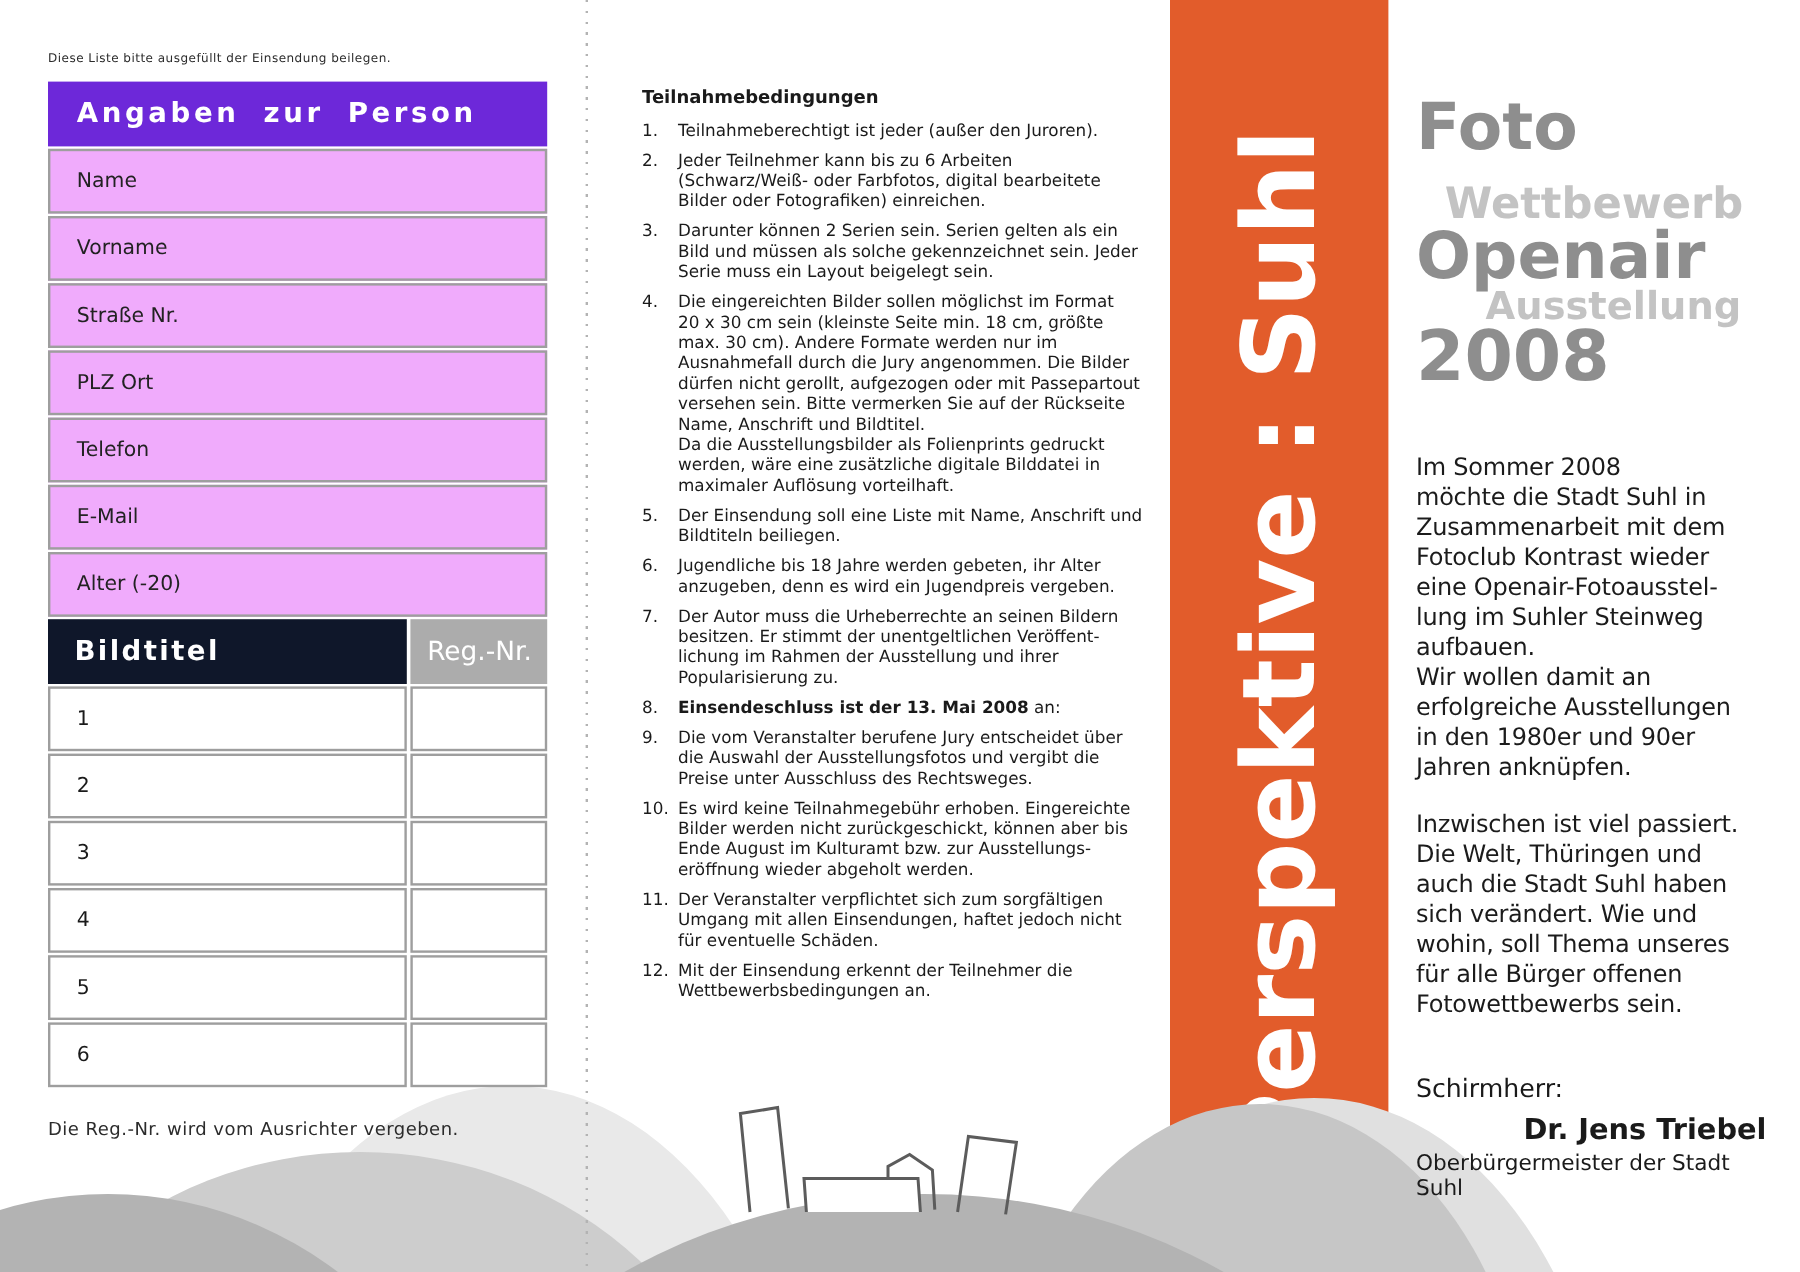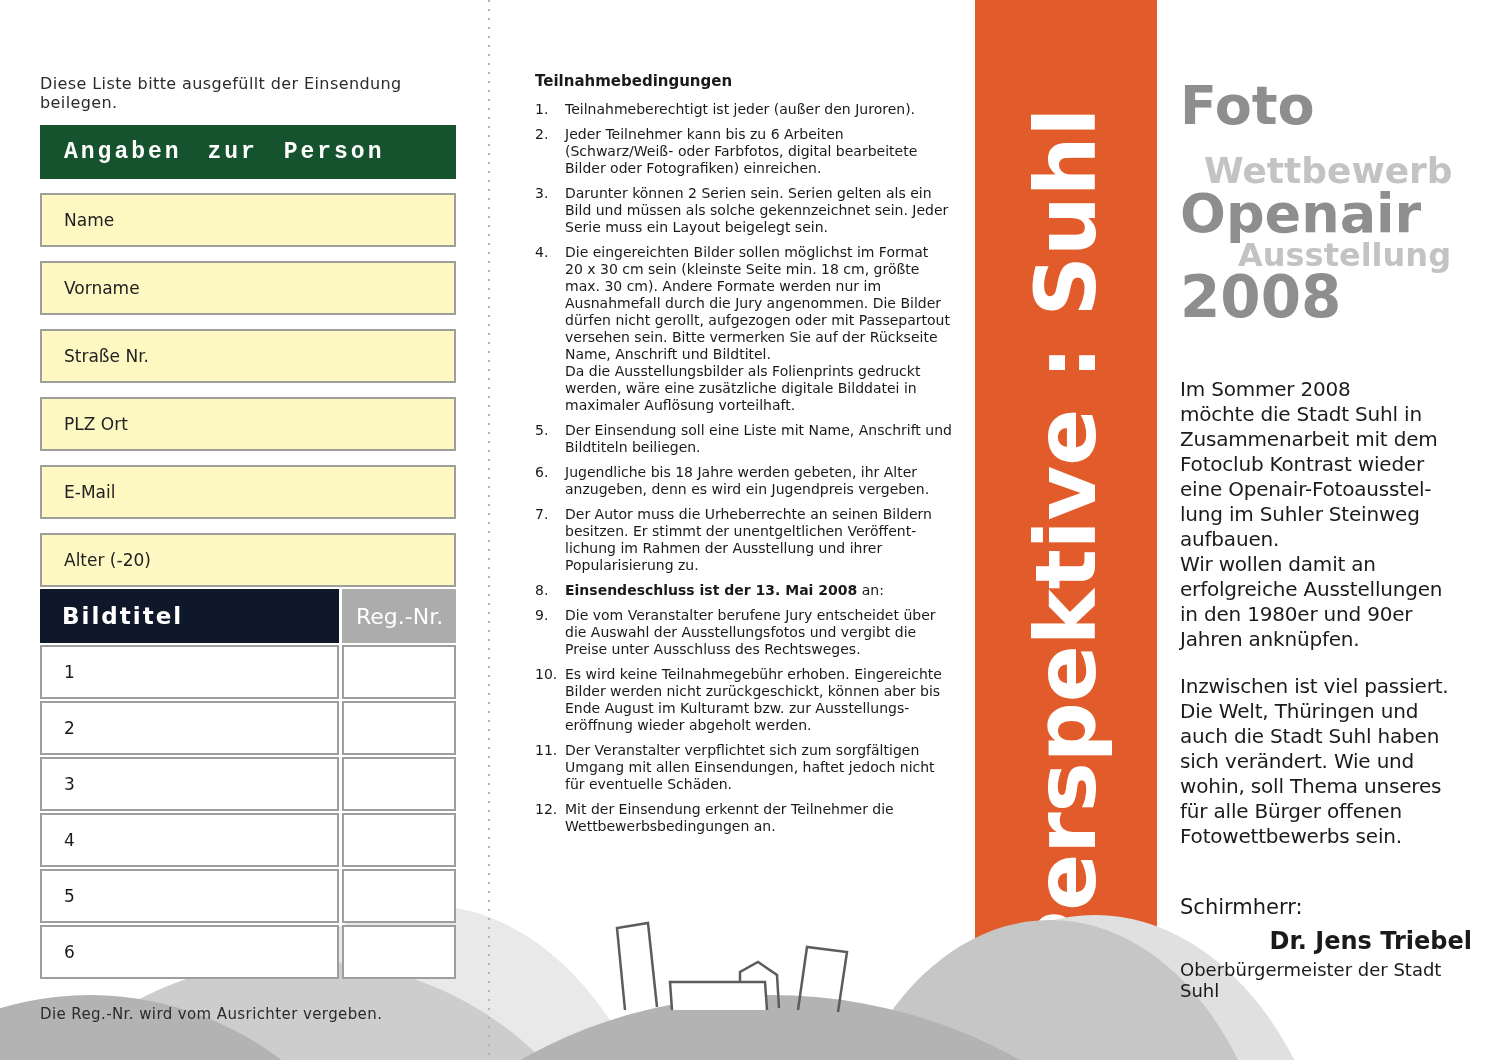--- a/index.html
+++ b/index.html
@@ -16,25 +16,25 @@
   .hill-med-right {left:820px;top:920px;width:460px;height:660px;background:#c6c6c6;z-index:3;}
 
   .skyline{position:absolute;left:585px;top:900px;z-index:4;}
 
   
   .fold-line{position:absolute;left:488px;top:0;width:2px;height:1060px;z-index:4;
     background:repeating-linear-gradient(to bottom,#b3b3b3 0 2px,transparent 2px 9px);}
 
   
   .left-col{position:absolute;left:40px;top:44px;width:416px;z-index:5;}
-  .top-note{font-size:16px;letter-spacing:0.4px;color:#2b2b2b;margin-bottom:13px;margin-top:30px;}
-  .gray-head{background:#14532d;color:#ffffff;font-weight:bold;height:54px;
-             display:flex;align-items:center;padding-left:24px;box-sizing:border-box;font-family:Liberation Mono, monospace;}
+  .top-note{font-size:10px;letter-spacing:0.4px;color:#2b2b2b;margin-bottom:13px;}
+  .gray-head{background:#6d28d9;color:#ffffff;font-weight:bold;height:54px;
+             display:flex;align-items:center;padding-left:24px;box-sizing:border-box;}
   .person-head{font-size:23px;letter-spacing:3px;word-spacing:9px;margin-bottom:2px;}
-  .form-row{border:2px solid #9e9e9e;background:#fef9c3;height:54px;margin-top:14px;
+  .form-row{border:2px solid #9e9e9e;background:#f0abfc;height:54px;margin-top:2px;
             display:flex;align-items:center;padding-left:22px;box-sizing:border-box;
             font-size:17px;color:#222;}
   .split{display:flex;margin-top:2px;}
   .split .cell-l{width:299px;box-sizing:border-box;}
   .split .cell-r{flex:1;margin-left:3px;box-sizing:border-box;}
   .split-head{height:54px;}
   .split-head .cell-l{background:#0f172a;color:#fff;font-weight:bold;font-size:23px;
       letter-spacing:2px;display:flex;align-items:center;padding-left:22px;}
   .split-head .cell-r{background:#acacac;color:#fff;font-size:22px;
       display:flex;align-items:center;padding-left:14px;}
@@ -99,20 +99,21 @@
 
   <div class="left-col">
     <div class="top-note">Diese Liste bitte ausgefüllt der Einsendung beilegen.</div>
 
     <div class="gray-head person-head">Angaben zur Person</div>
 
     <div class="form-row">Name</div>
     <div class="form-row">Vorname</div>
     <div class="form-row">Straße Nr.</div>
     <div class="form-row">PLZ Ort</div>
+    <div class="form-row">Telefon</div>
     <div class="form-row">E-Mail</div>
     <div class="form-row">Alter (-20)</div>
 
     <div class="split split-head">
       <div class="cell-l">Bildtitel</div>
       <div class="cell-r">Reg.-Nr.</div>
     </div>
 
     <div class="split split-row">
       <div class="cell-l">1</div>

